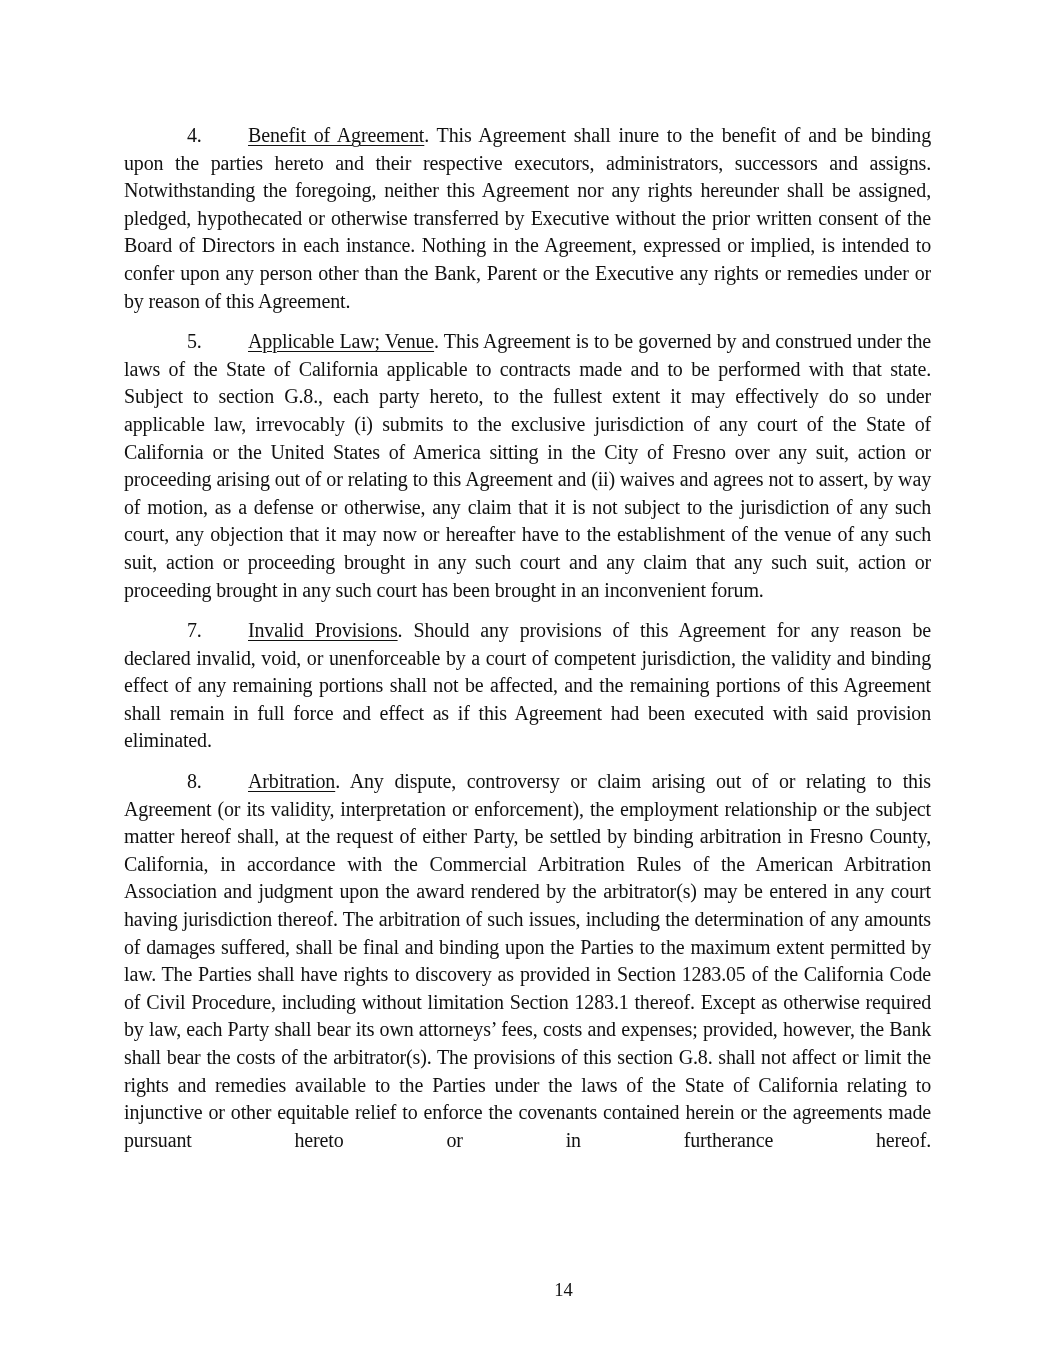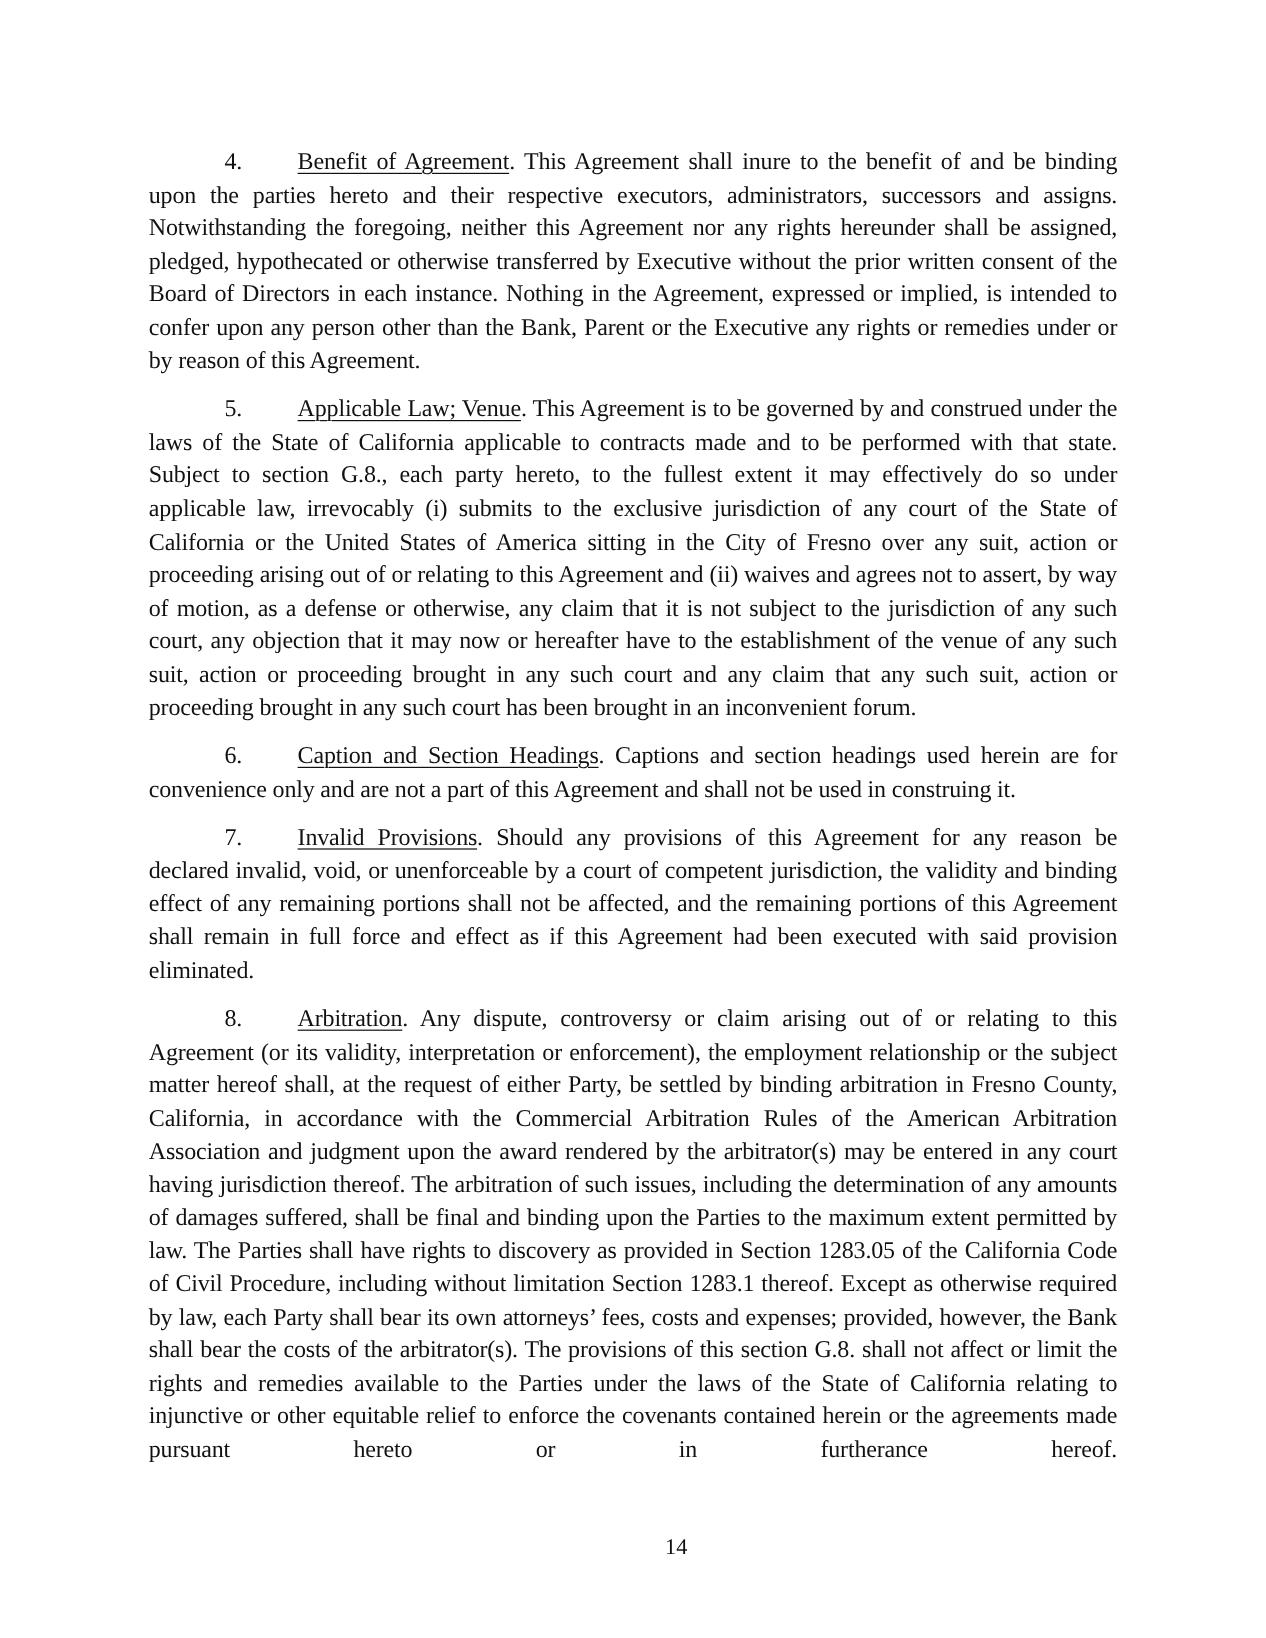--- a/index.html
+++ b/index.html
@@ -56,23 +56,20 @@
 <body>
 
 <div class="page">
   <p class="para">
     <span class="num">4.</span><span class="heading">Benefit of Agreement</span><span>. This Agreement shall inure to the benefit of and be binding upon the parties hereto and their respective executors, administrators, successors and assigns. Notwithstanding the foregoing, neither this Agreement nor any rights hereunder shall be assigned, pledged, hypothecated or otherwise transferred by Executive without the prior written consent of the Board of Directors in each instance. Nothing in the Agreement, expressed or implied, is intended to confer upon any person other than the Bank, Parent or the Executive any rights or remedies under or by reason of this Agreement.</span>
   </p>
   <p class="para">
     <span class="num">5.</span><span class="heading">Applicable Law; Venue</span><span>. This Agreement is to be governed by and construed under the laws of the State of California applicable to contracts made and to be performed with that state. Subject to section G.8., each party hereto, to the fullest extent it may effectively do so under applicable law, irrevocably (i) submits to the exclusive jurisdiction of any court of the State of California or the United States of America sitting in the City of Fresno over any suit, action or proceeding arising out of or relating to this Agreement and (ii) waives and agrees not to assert, by way of motion, as a defense or otherwise, any claim that it is not subject to the jurisdiction of any such court, any objection that it may now or hereafter have to the establishment of the venue of any such suit, action or proceeding brought in any such court and any claim that any such suit, action or proceeding brought in any such court has been brought in an inconvenient forum.</span>
   </p>
   <p class="para">
-    <span class="num">6.</span><span class="heading">Caption and Section Headings</span><span>. Captions and section headings used herein are for convenience only and are not a part of this Agreement and shall not be used in construing it.</span>
-  </p>
-  <p class="para">
     <span class="num">7.</span><span class="heading">Invalid Provisions</span><span>. Should any provisions of this Agreement for any reason be declared invalid, void, or unenforceable by a court of competent jurisdiction, the validity and binding effect of any remaining portions shall not be affected, and the remaining portions of this Agreement shall remain in full force and effect as if this Agreement had been executed with said provision eliminated.</span>
   </p>
   <p class="para last">
     <span class="num">8.</span><span class="heading">Arbitration</span><span>. Any dispute, controversy or claim arising out of or relating to this Agreement (or its validity, interpretation or enforcement), the employment relationship or the subject matter hereof shall, at the request of either Party, be settled by binding arbitration in Fresno County, California, in accordance with the Commercial Arbitration Rules of the American Arbitration Association and judgment upon the award rendered by the arbitrator(s) may be entered in any court having jurisdiction thereof. The arbitration of such issues, including the determination of any amounts of damages suffered, shall be final and binding upon the Parties to the maximum extent permitted by law. The Parties shall have rights to discovery as provided in Section 1283.05 of the California Code of Civil Procedure, including without limitation Section 1283.1 thereof. Except as otherwise required by law, each Party shall bear its own attorneys’ fees, costs and expenses; provided, however, the Bank shall bear the costs of the arbitrator(s). The provisions of this section G.8. shall not affect or limit the rights and remedies available to the Parties under the laws of the State of California relating to injunctive or other equitable relief to enforce the covenants contained herein or the agreements made pursuant hereto or in furtherance hereof.</span>
   </p>
 </div>
 
 <div class="page-number">14</div>
 
 </body></html>

